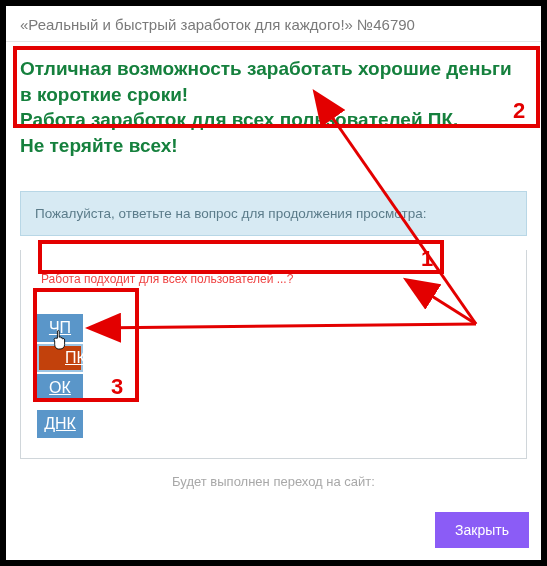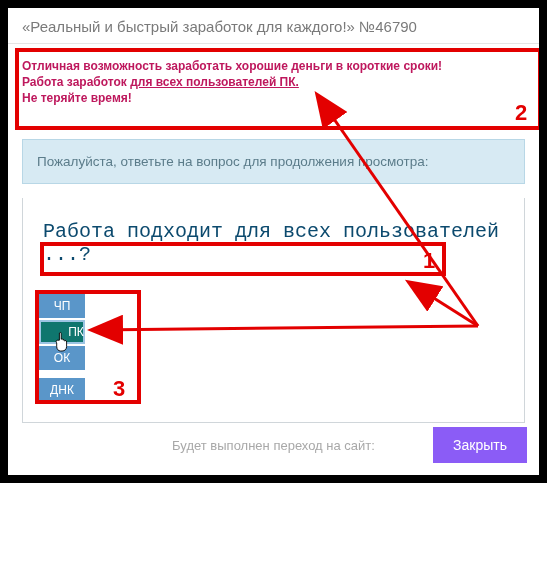--- a/index.html
+++ b/index.html
@@ -2,42 +2,42 @@
 <html><head>
 <meta charset="utf-8">
 <style>
   * { box-sizing: border-box; margin: 0; padding: 0; }
   body {
     font-family: Arial, Helvetica, sans-serif;
     background: #fff;
   }
   .window {
     width: 547px;
-    height: 483px;
-    border: 8px solid #000000;
+    height: 566px;
+    border: 6px solid #000000;
     position: relative;
     background: #fff;
     overflow: hidden;
   }
   .title-bar {
     padding: 10px 14px 8px 14px;
     color: #7a7a7a;
     font-size: 15px;
     border-bottom: 1px solid #e5e5e5;
   }
   .content {
     position: relative;
     padding: 0;
   }
   .ad-text {
     margin: 6px 6px 0 6px;
     padding: 8px;
-    font-size: 12px;
+    font-size: 19px;
     font-weight: bold;
-    color: #be185d;
+    color: #15803d;
     line-height: 1.35;
     position: relative;
   }
   .ad-text .underline { text-decoration: underline; }
   .red-box {
     position: absolute;
     border: 4px solid #e30000;
     pointer-events: none;
   }
   .red-num {
@@ -57,41 +57,41 @@
     font-size: 13.5px;
   }
   .inner-panel {
     margin: 10px 14px 4px 14px;
     border: 1px solid #d0d6da;
     border-top: none;
     padding: 16px 16px 18px 16px;
     position: relative;
   }
   .question {
-    color: #0c4a6e;
-    font-size: 20px;
+    color: #ef4444;
+    font-size: 12px;
     padding: 6px 4px;
-    font-family: Liberation Mono, monospace;
   }
   .options {
     margin-top: 22px;
   }
   .opt {
     display: block;
     width: 46px;
     background: #5a96c9;
     color: #fff;
-    font-size: 12px;
+    font-size: 16px;
     padding: 5px 0;
     margin-bottom: 2px;
     cursor: pointer;
     border: none;
+    text-decoration: underline;
   }
   .opt.sel {
-    background: #0f766e;
+    background: #c2410c;
     box-shadow: 0 0 0 2px #9cc4e3 inset;
     padding-left: 28px;
   }
   .opt.last { margin-top: 8px; }
   .cursor {
     position: absolute;
     width: 18px;
     height: 22px;
     pointer-events: none;
   }
@@ -132,21 +132,21 @@
 
   <div class="title-bar">«Реальный и быстрый заработок для каждого!» №46790</div>
 
   <div class="content">
 
     <div class="ad-text">
       <div>Отличная возможность заработать хорошие деньги в короткие сроки!</div>
       <div>
         <span>Работа заработок </span><span class="underline">для всех пользователей ПК.</span>
       </div>
-      <div>Не теряйте время!</div>
+      <div>Не теряйте всех!</div>
     </div>
 
     <div class="notice">Пожалуйста, ответьте на вопрос для продолжения просмотра:</div>
 
     <div class="inner-panel">
       <div class="question">Работа подходит для всех пользователей ...?</div>
       <div class="options">
         <button class="opt">ЧП</button>
         <button class="opt sel">ПК</button>
         <button class="opt">ОК</button>

